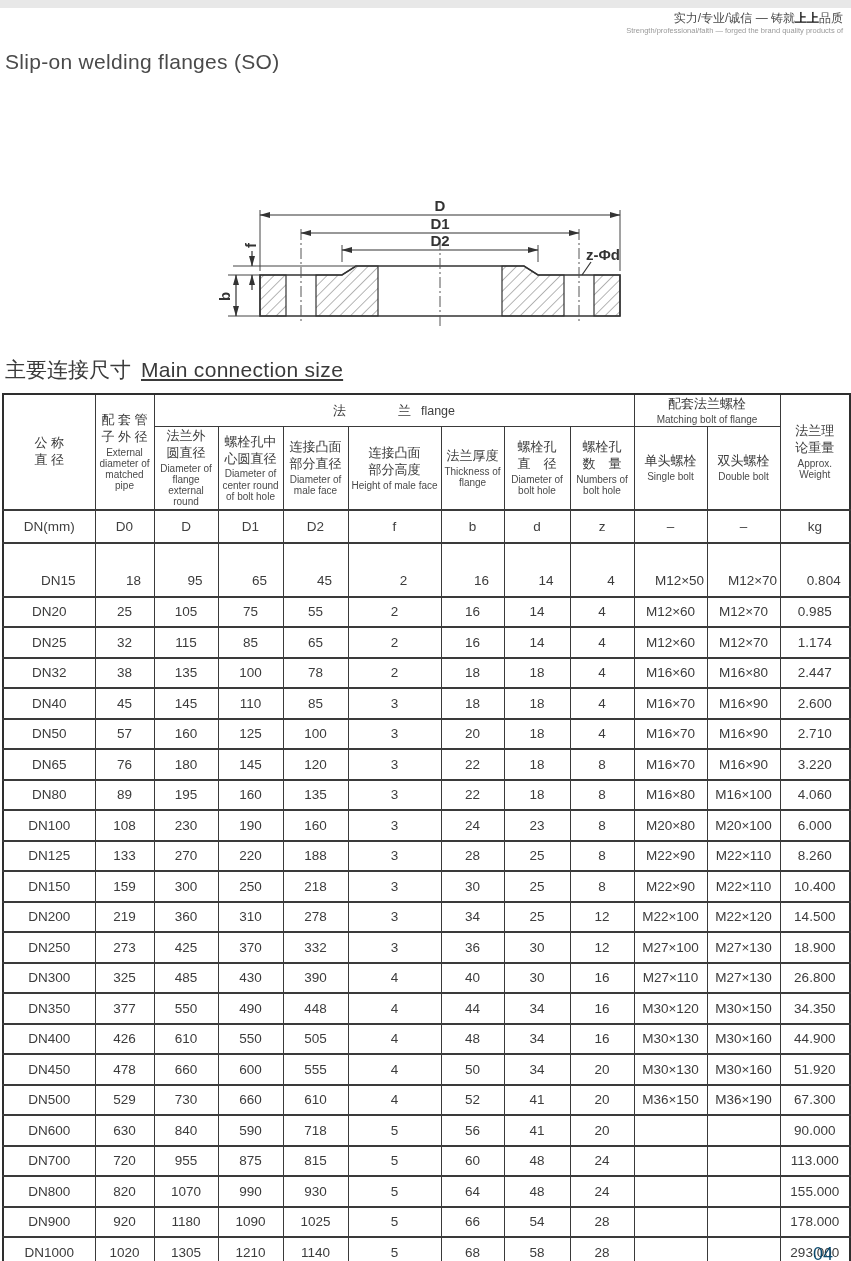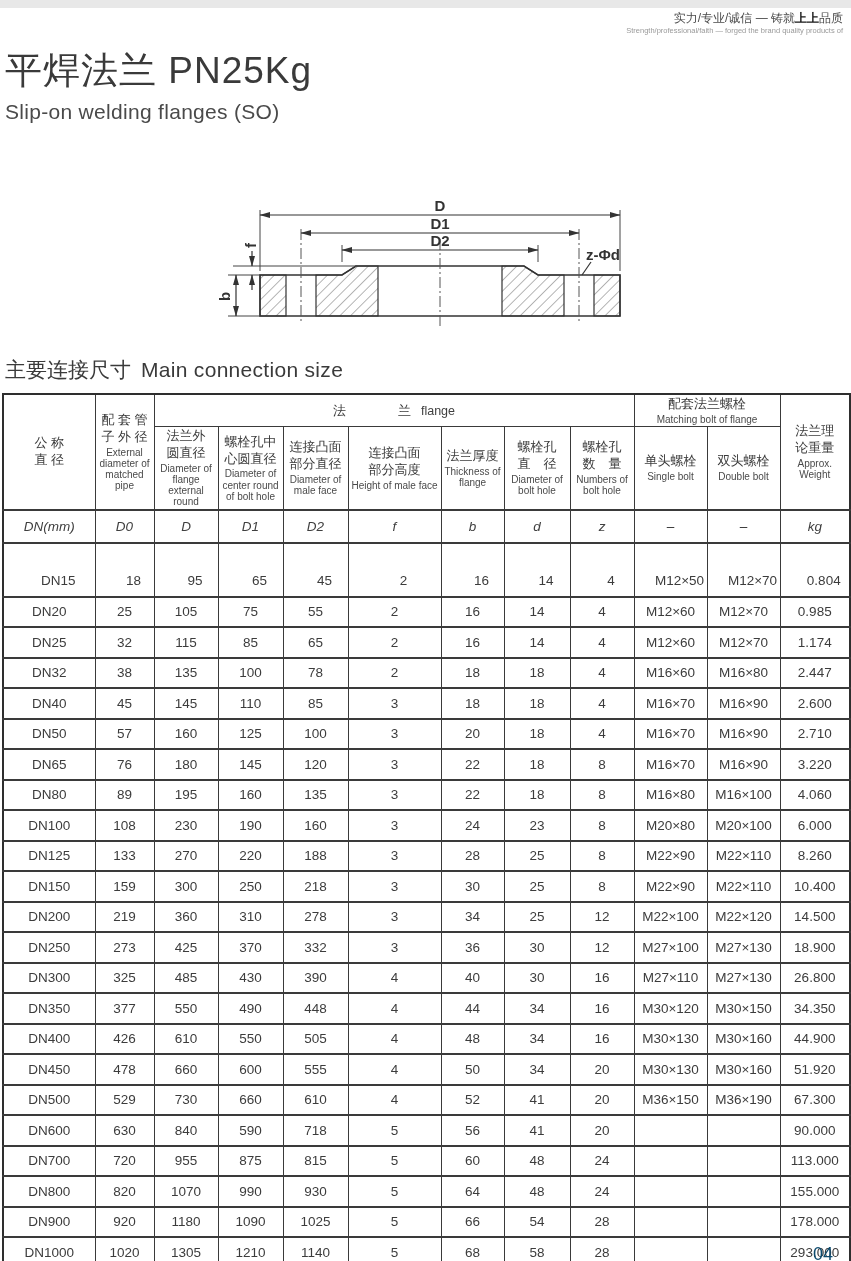--- a/index.html
+++ b/index.html
@@ -12,56 +12,55 @@
   .slogan-cn b{color:#111;}
   .slogan-en{font-size:7.5px;color:#9a9a9a;margin-top:1px;}
   .website{font-size:22px;font-style:italic;color:#5fc3ee;margin-top:3px;letter-spacing:.5px;}
 
   
   .title-block{position:absolute;left:5px;top:38px;}
   .title-cn{font-size:37px;color:#3a3a3a;letter-spacing:1px;}
   .title-en{font-size:21px;color:#4a4a4a;margin-top:4px;letter-spacing:.3px;}
 
   .section-title{position:absolute;left:5px;top:348px;font-size:21px;color:#3a3a3a;}
-  .section-title .en{margin-left:10px;letter-spacing:.3px;}
+  .section-title .en{margin-left:10px;letter-spacing:.3px;text-decoration:underline;}
 
   
   .drawing{position:absolute;left:200px;top:183px;}
   .dim-label{font-size:15px;font-weight:bold;fill:#333;
              font-family:"Liberation Sans","DejaVu Sans",sans-serif;}
 
   
   table.spec{position:absolute;left:2px;top:385px;width:847px;border-collapse:collapse;
              table-layout:fixed;border:2px solid #2e2e2e;border-bottom-width:3px;}
   .spec th,.spec td{border:1px solid #3a3a3a;text-align:center;vertical-align:middle;
                     padding:1px 0;font-weight:normal;overflow:hidden;}
   .spec thead .cn{font-size:13px;line-height:1.3;white-space:pre-line;color:#3a3a3a;}
   .spec thead .en{font-size:10px;line-height:1.12;color:#4a4a4a;margin-top:1px;white-space:pre-line;}
   .spec .group-row th{height:26px;}
   .spec .group-flange .cn{display:inline;}
   .spec .group-flange .en-inline{display:inline;font-size:12.5px;margin-left:10px;}
   .spec .sub-row th{height:74px;}
-  .spec .sym-row th{height:29px;font-size:13.5px;border-top-width:2px;border-bottom-width:2px;font-style:italic;}
+  .spec .sym-row th{height:29px;font-size:13.5px;border-top-width:2px;border-bottom-width:2px;}
   .spec tbody td{font-size:13.5px;height:26.5px;border-top-width:2px;color:#3c3c3c;}
   .spec tbody tr.first-row td{height:43px;vertical-align:bottom;padding-bottom:8px;padding-left:18px;}
 
   .page-number{position:absolute;right:18px;bottom:4px;font-size:18px;color:#0c4a6e;}
 </style>
 </head>
 <body>
 
 <div class="page">
 
   <div class="brand">
     <div class="slogan-cn"><span>实力/专业/诚信 — 铸就</span><b>上上</b><span>品质</span></div>
     <div class="slogan-en">Strength/professional/faith — forged the brand quality products of</div>
   </div>
 
   <div class="title-block">
-    <div class="title-cn">平焊法兰 PN25Kg</div>
     <div class="title-en">Slip-on welding flanges (SO)</div>
   </div>
 
   <svg class="drawing" width="470" height="145" viewBox="200 183 470 145">
     <defs>
       <pattern id="hatch" patternUnits="userSpaceOnUse" width="7.5" height="7.5" patternTransform="rotate(45)">
         <line x1="0" y1="0" x2="0" y2="7.5" stroke="#6b6b6b" stroke-width="1"></line>
       </pattern>
       <marker id="arr" markerWidth="11" markerHeight="8" refX="10" refY="3" orient="auto-start-reverse" markerUnits="userSpaceOnUse">
         <path d="M0,0 L10.5,3 L0,6 Z" fill="#333"></path>

